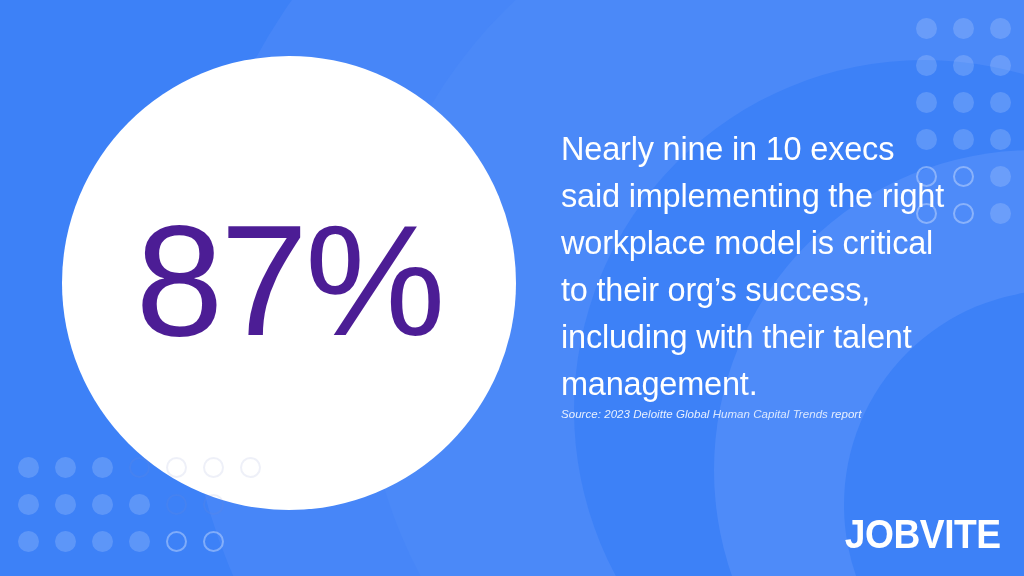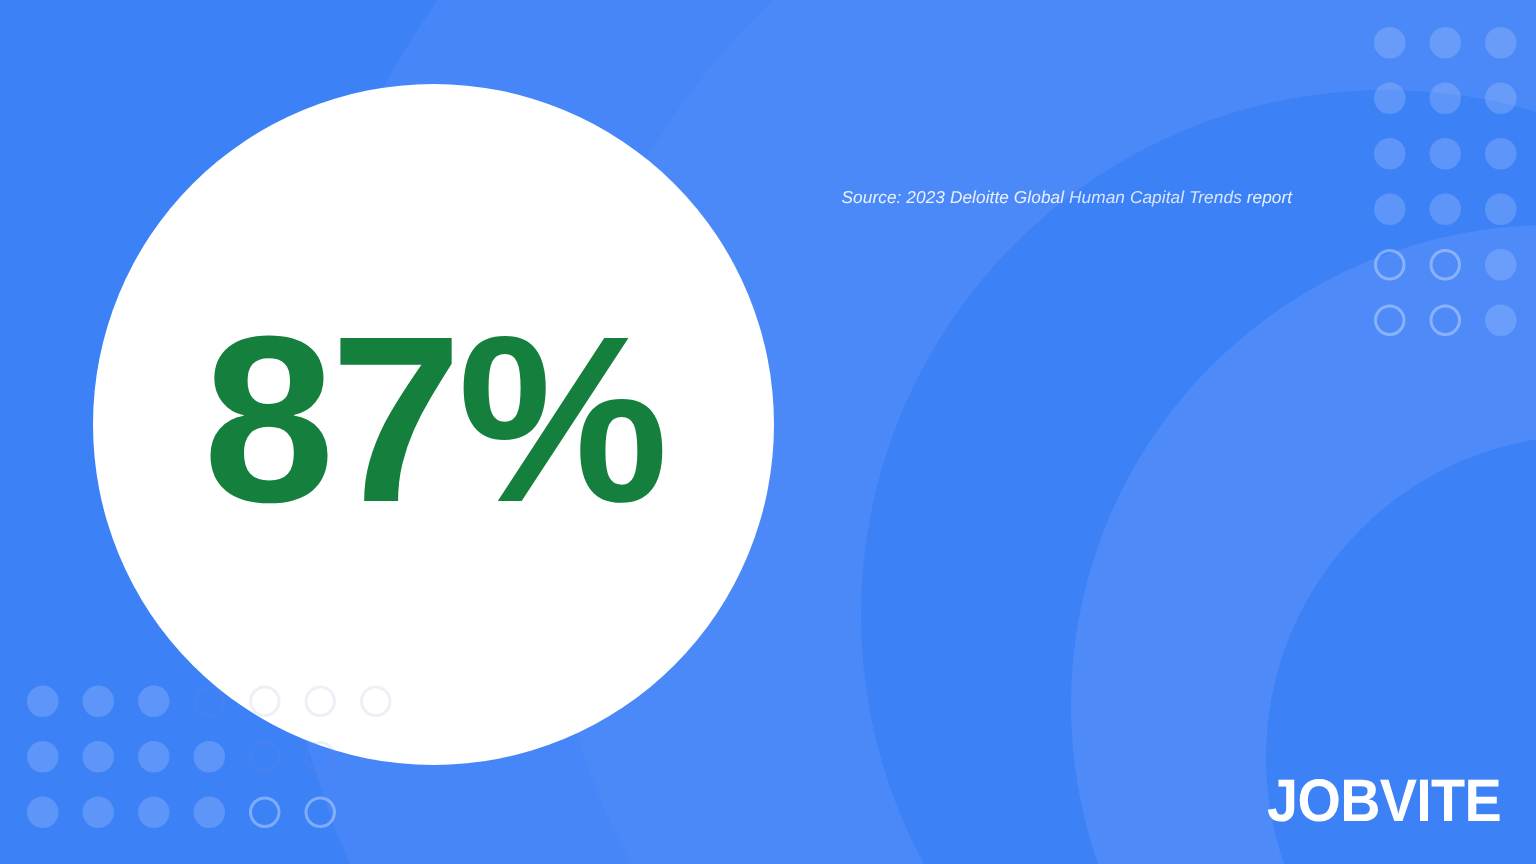--- a/index.html
+++ b/index.html
@@ -114,22 +114,22 @@
     height: 454px;
     border-radius: 50%;
     background: #ffffff;
     display: flex;
     align-items: center;
     justify-content: center;
     z-index: 3;
   }
   #stat-value {
     font-size: 158px;
-    font-weight: 700;
-    color: #15803d;
+    font-weight: 400;
+    color: #4c1d95;
     letter-spacing: -3px;
     line-height: 1;
     margin-top: -6px;
     font-family: "Liberation Sans", sans-serif;
   }
 
   
   #copy {
     position: absolute;
     left: 561px;
@@ -225,18 +225,19 @@
       <div class="dot filled"></div>
       <div class="dot filled"></div>
       <div class="dot filled"></div>
       <div class="dot filled"></div>
       <div class="dot ring"></div>
       <div class="dot ring"></div>
       <div class="dot blank"></div>
     </div>
 
   <div id="copy">
+    <div id="quote">Nearly nine in 10 execs said implementing the right workplace model is critical to their org’s success, including with their talent management.</div>
     <div id="source"><span>Source: 2023 Deloitte Global </span><span class="emph">Human Capital Trends</span><span> report</span></div>
   </div>
 
   <div id="logo">JOBVITE</div>
 
 </div>
 
 </body></html>

